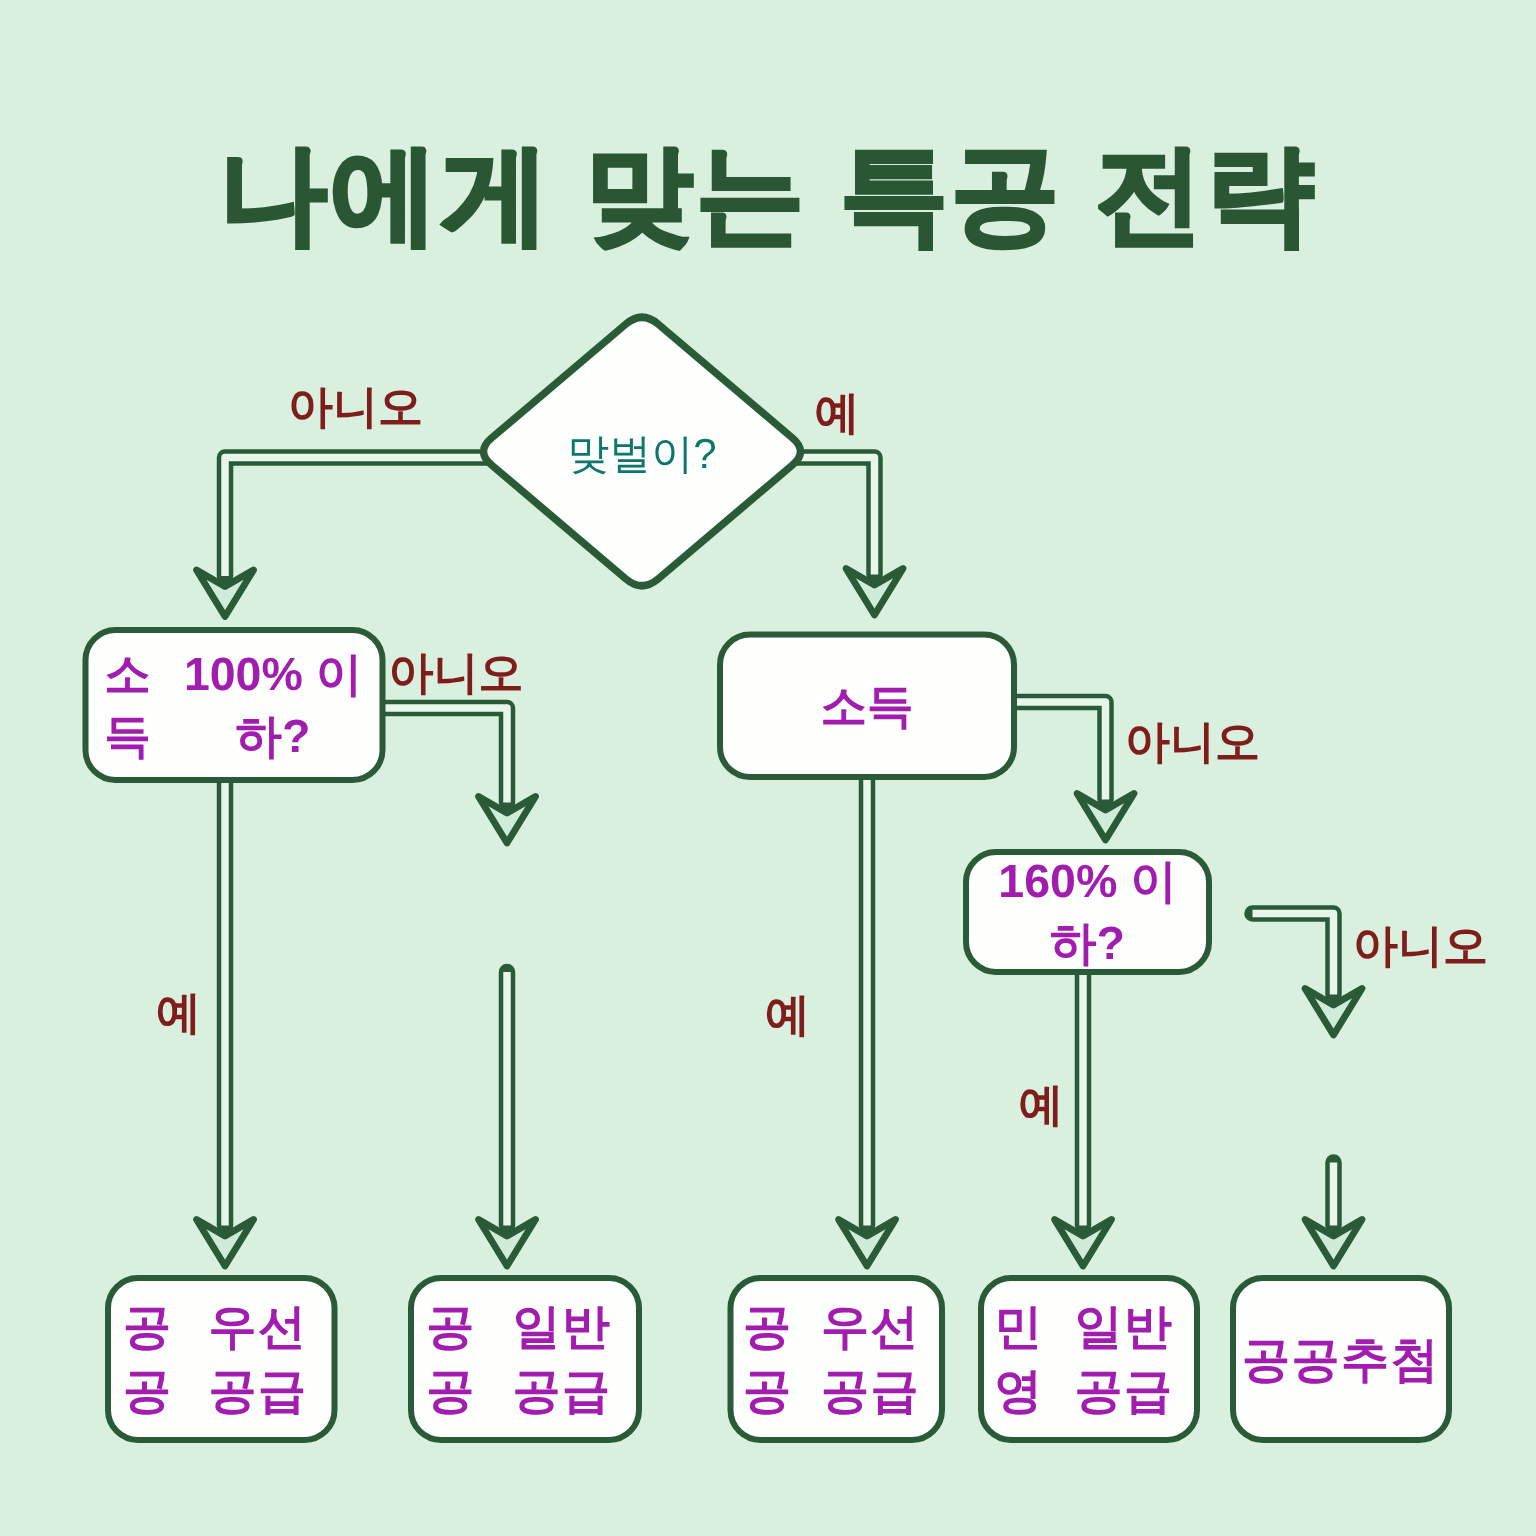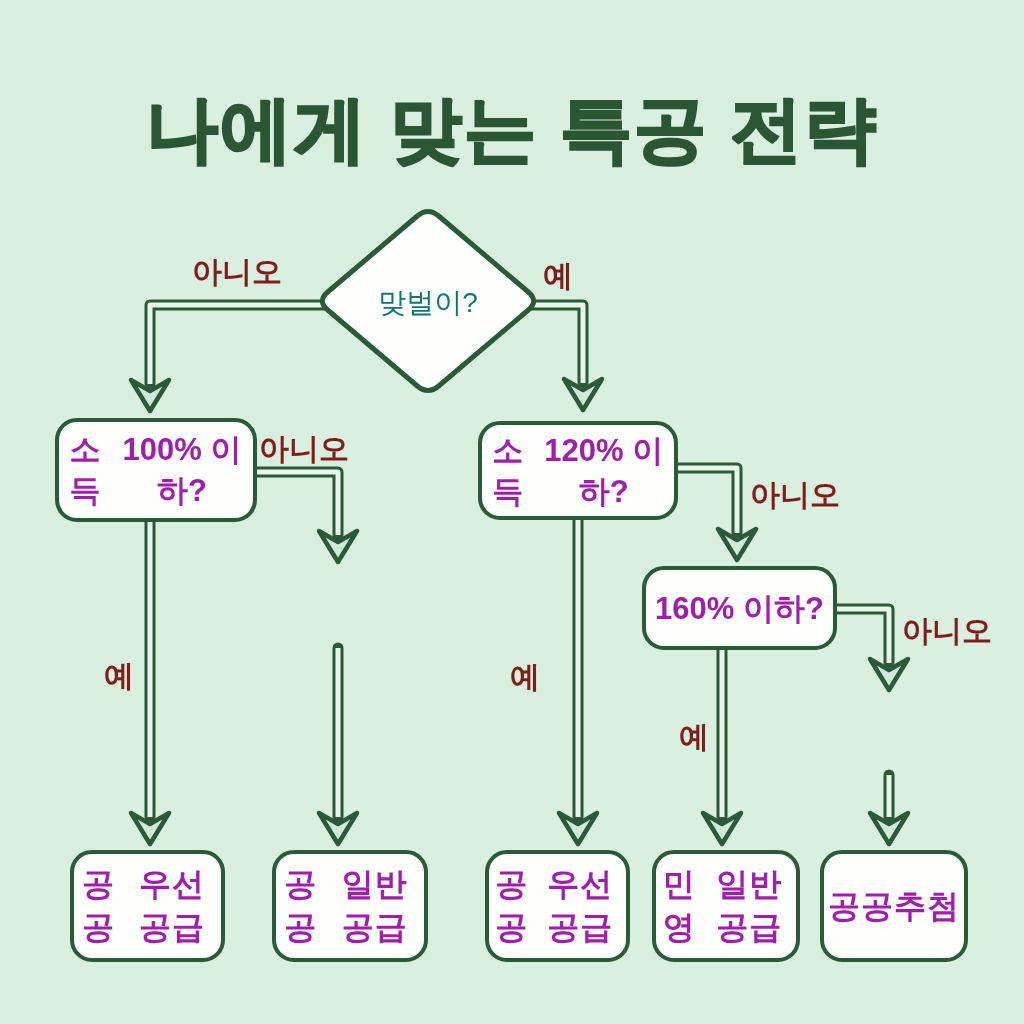--- a/index.html
+++ b/index.html
@@ -120,25 +120,24 @@
 
   <div class="diamond-label" style="left:428px;top:303px;">맞벌이?</div>
 
   <div class="node" style="left:55px;top:418px;width:202px;height:104px;">
     <div class="q-text">소득</div>
     <div class="q-text">100% 이하?</div>
   </div>
 
   <div class="node" style="left:478px;top:421px;width:200px;height:99px;">
     <div class="q-text">소득</div>
-    <div class="q-text">120% 이하?</div>
   </div>
 
 
-  <div class="node" style="left:642px;top:566px;width:195px;height:84px;">
+  <div class="node" style="left:642px;top:566px;width:166px;height:84px;">
     <div class="q-text">160% 이하?</div>
   </div>
 
 
   <div class="node" style="left:70px;top:850px;width:155px;height:112px;">
     <div class="r-text">공공</div>
     <div class="r-text">우선공급</div>
   </div>
 
   <div class="node" style="left:272px;top:850px;width:156px;height:112px;">

